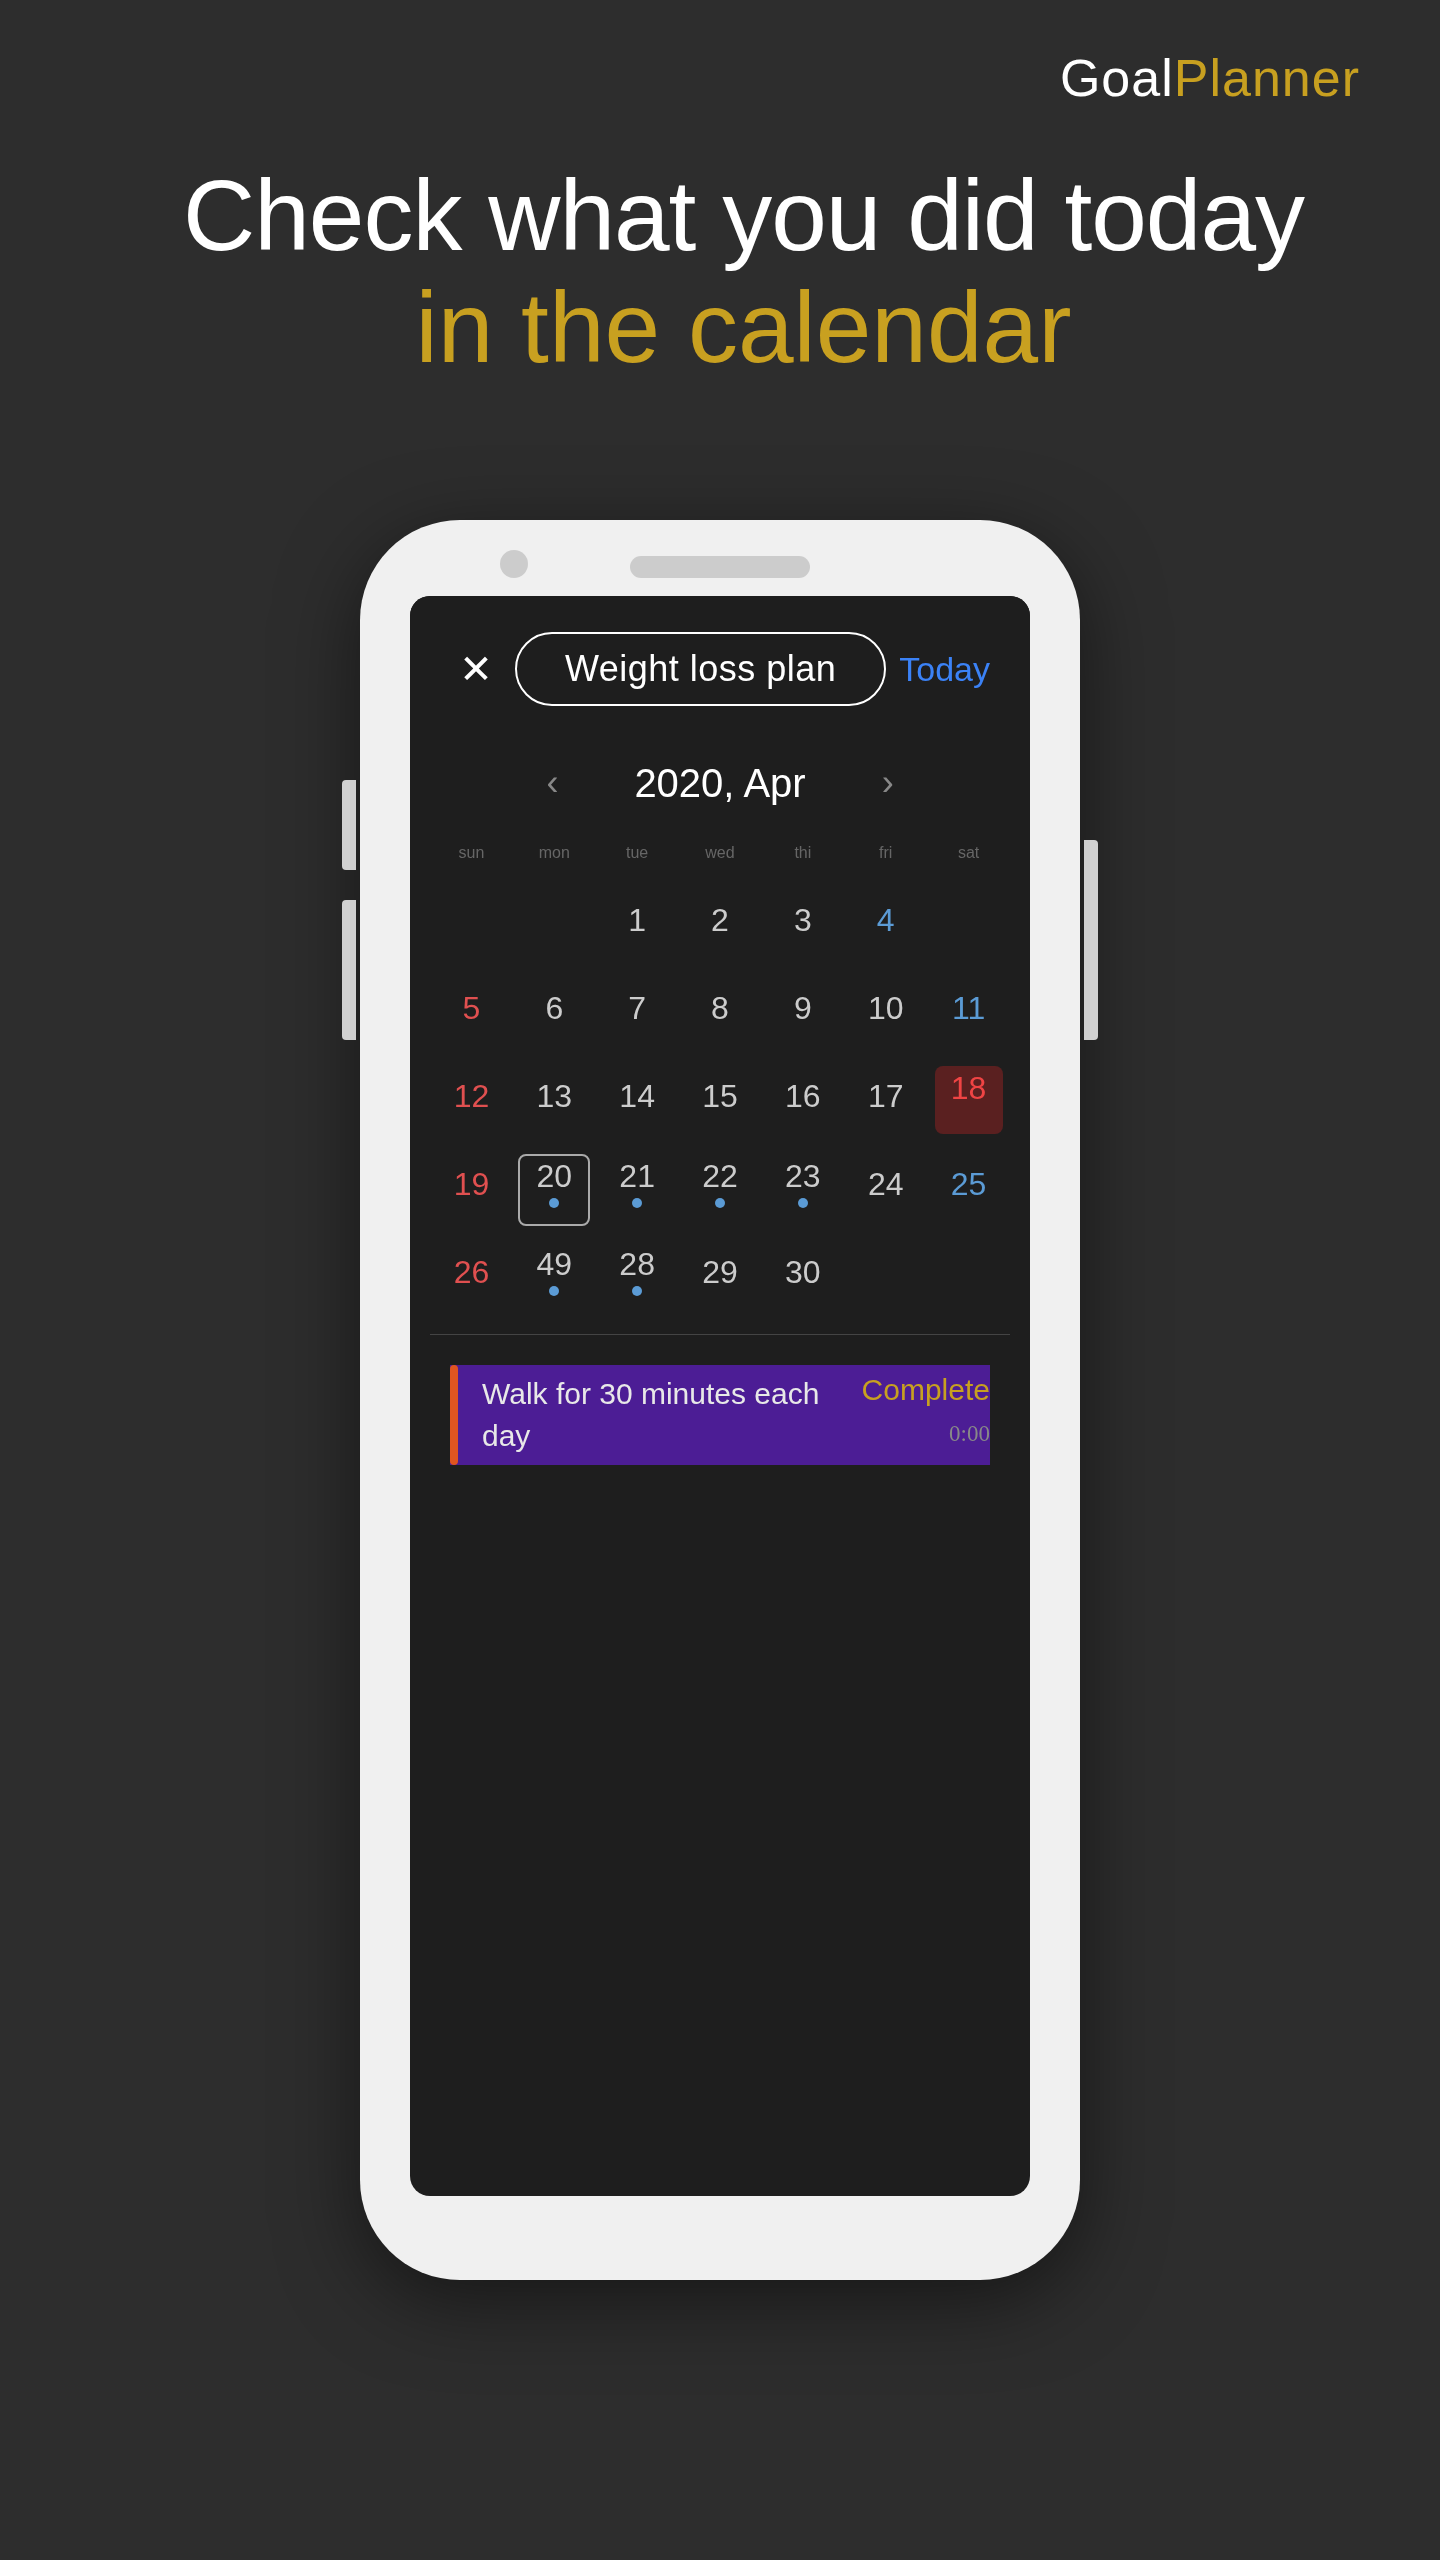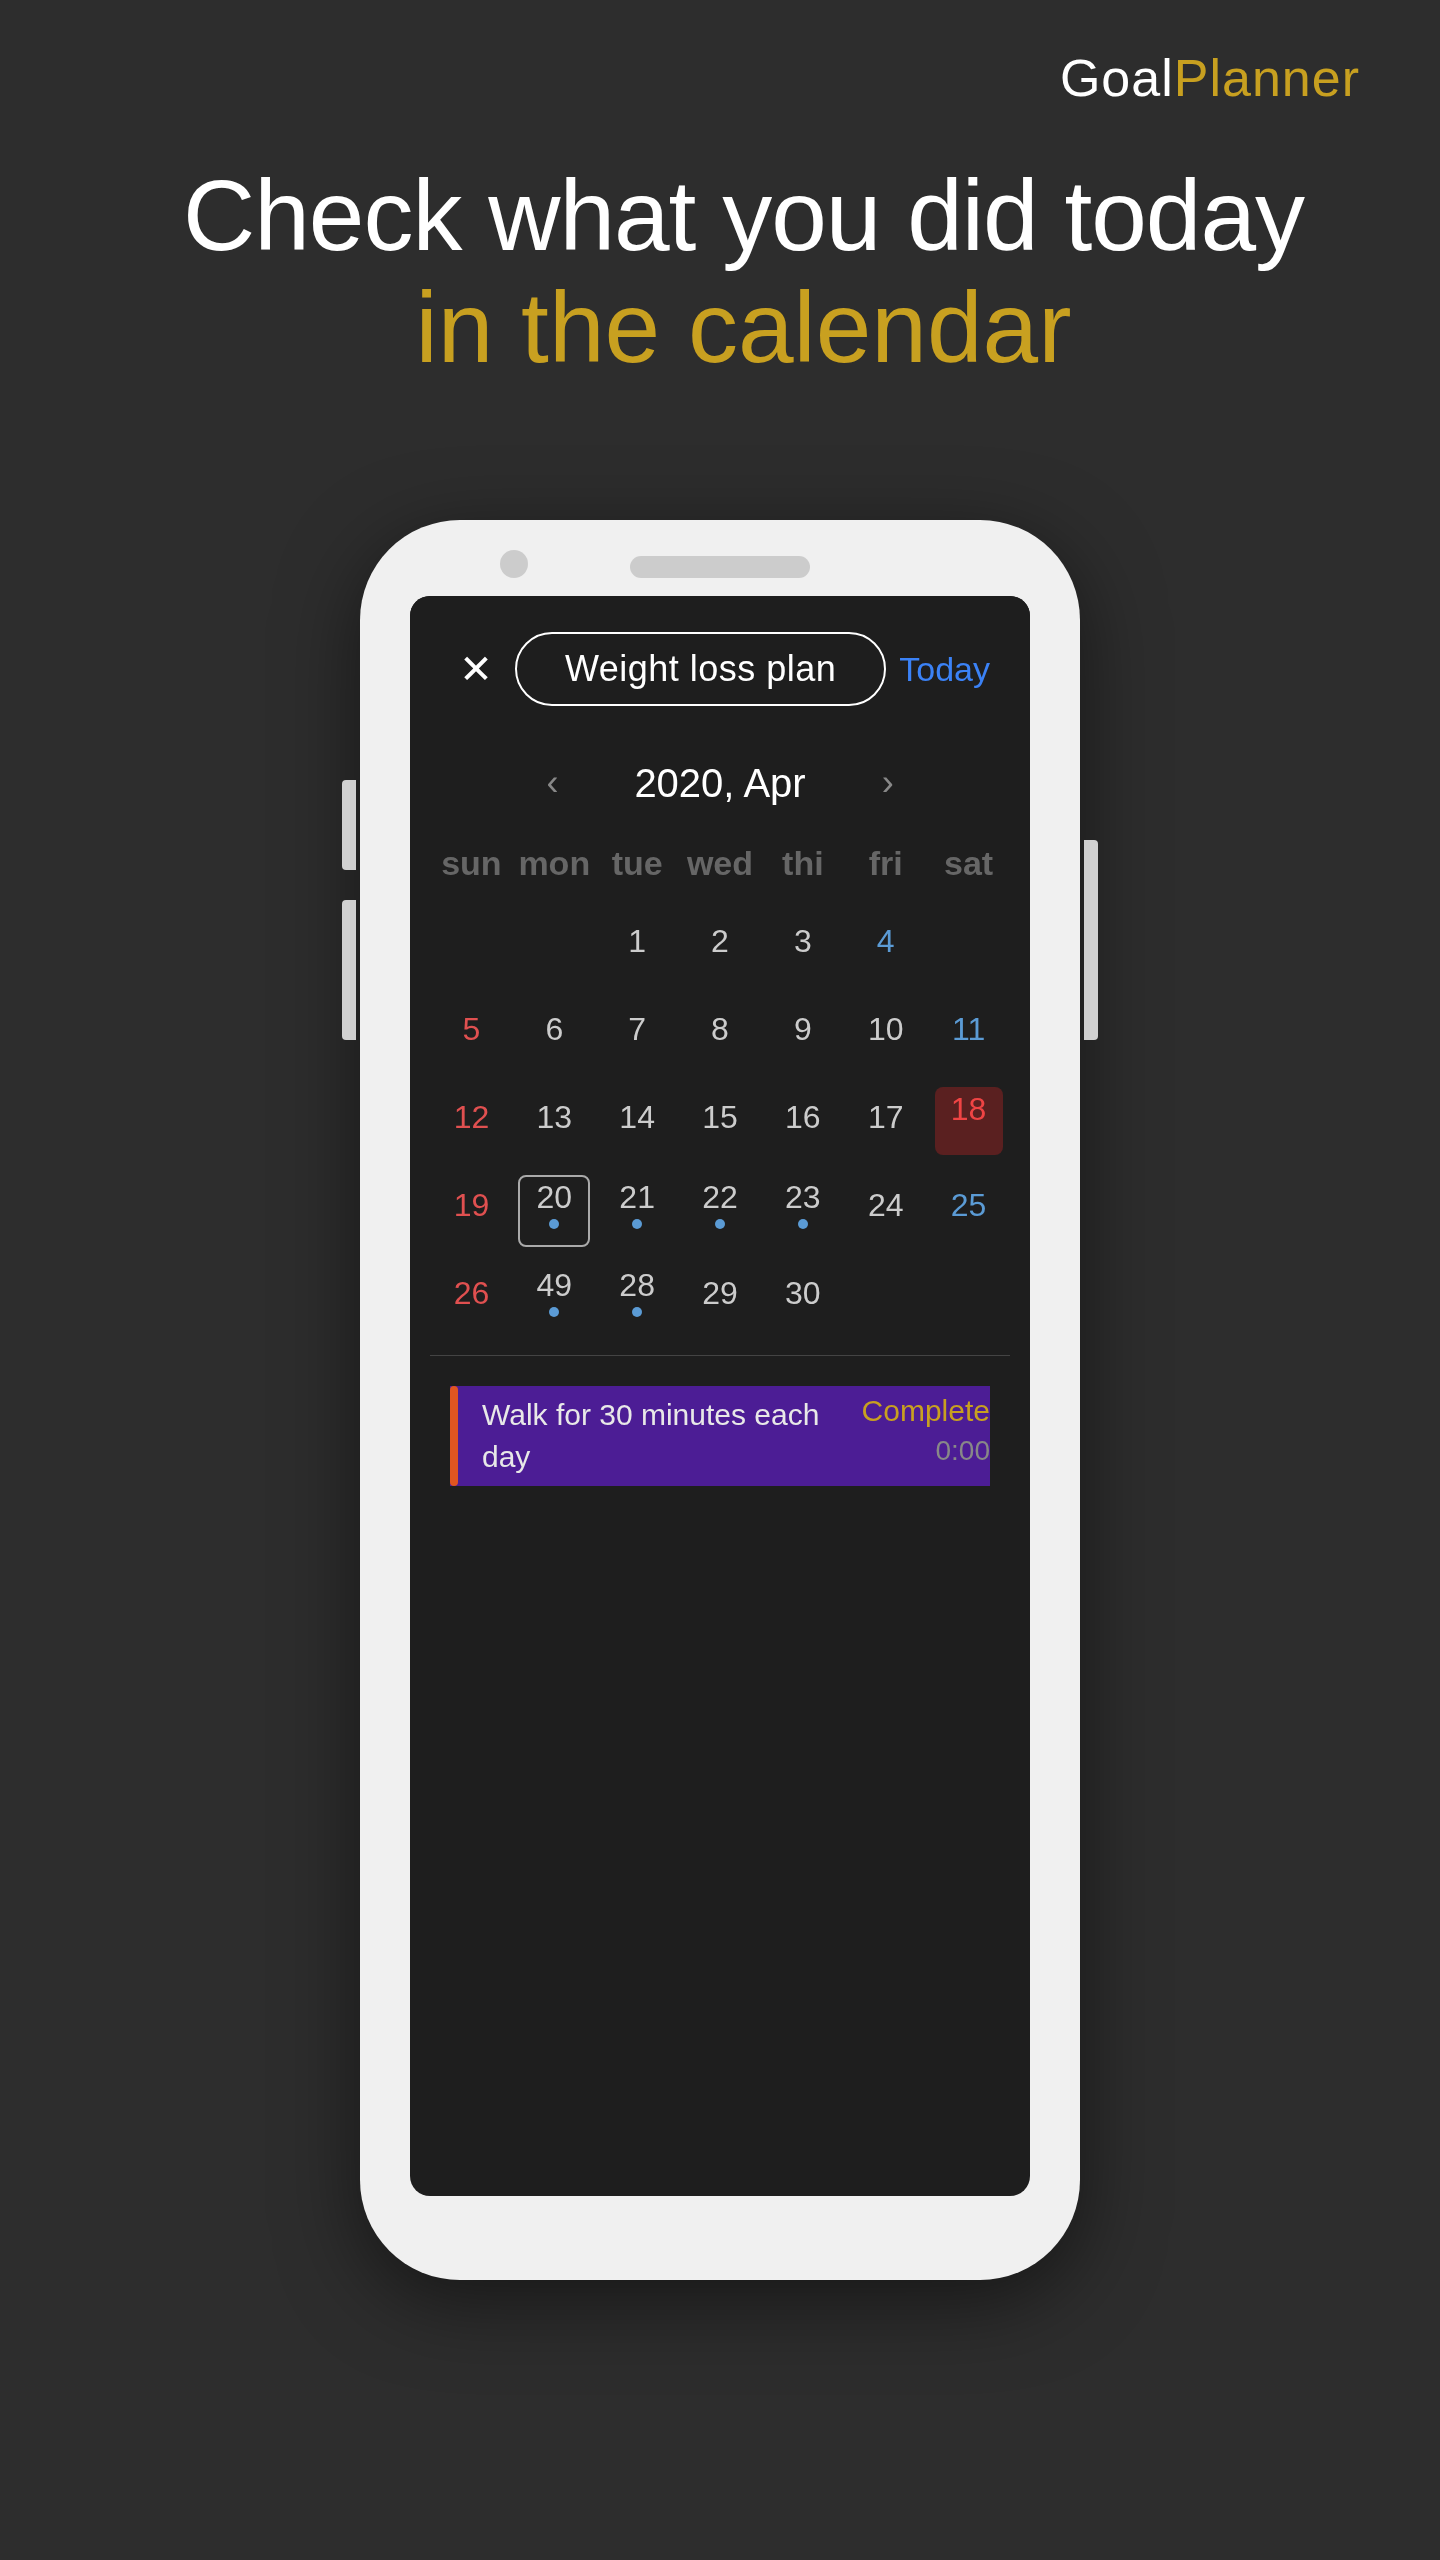--- a/index.html
+++ b/index.html
@@ -203,22 +203,22 @@
 
     .weekday-row {
       display: grid;
       grid-template-columns: repeat(7, 1fr);
       margin-bottom: 12px;
     }
 
     .weekday-cell {
       text-align: center;
       color: #666666;
-      font-size: 34px;
-      font-weight: 700;
+      font-size: 16px;
+      font-weight: 400;
       padding: 8px 0;
     }
 
     .days-grid {
       display: grid;
       grid-template-columns: repeat(7, 1fr);
       row-gap: 8px;
     }
 
     .day-cell {
@@ -338,23 +338,24 @@
       text-align: right;
     }
     .task-status-label {
       color: #c8a020;
       font-size: 30px;
       font-weight: 400;
       display: block;
     }
     .task-status-time {
       color: #888888;
-      font-size: 28px;
+      font-size: 23px;
       display: block;
-      margin-top: 7px;
+      margin-top: 14px;
+      font-family: Liberation Serif, serif;
     }
   </style>
 </head>
 <body>
 
 <div class="brand">
   <span class="brand-goal">Goal</span><span class="brand-planner">Planner</span>
 </div>
 
 <div class="hero">

